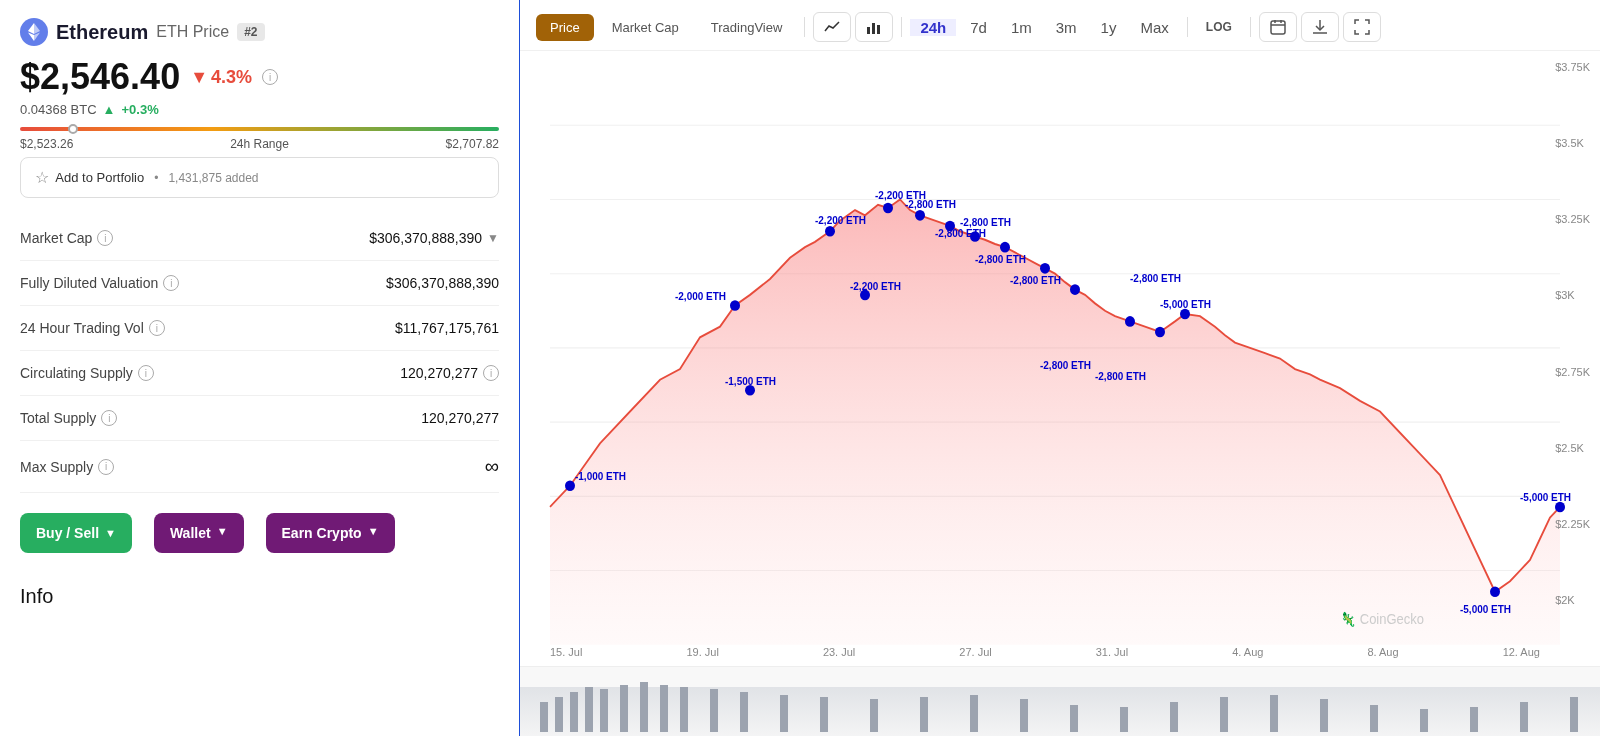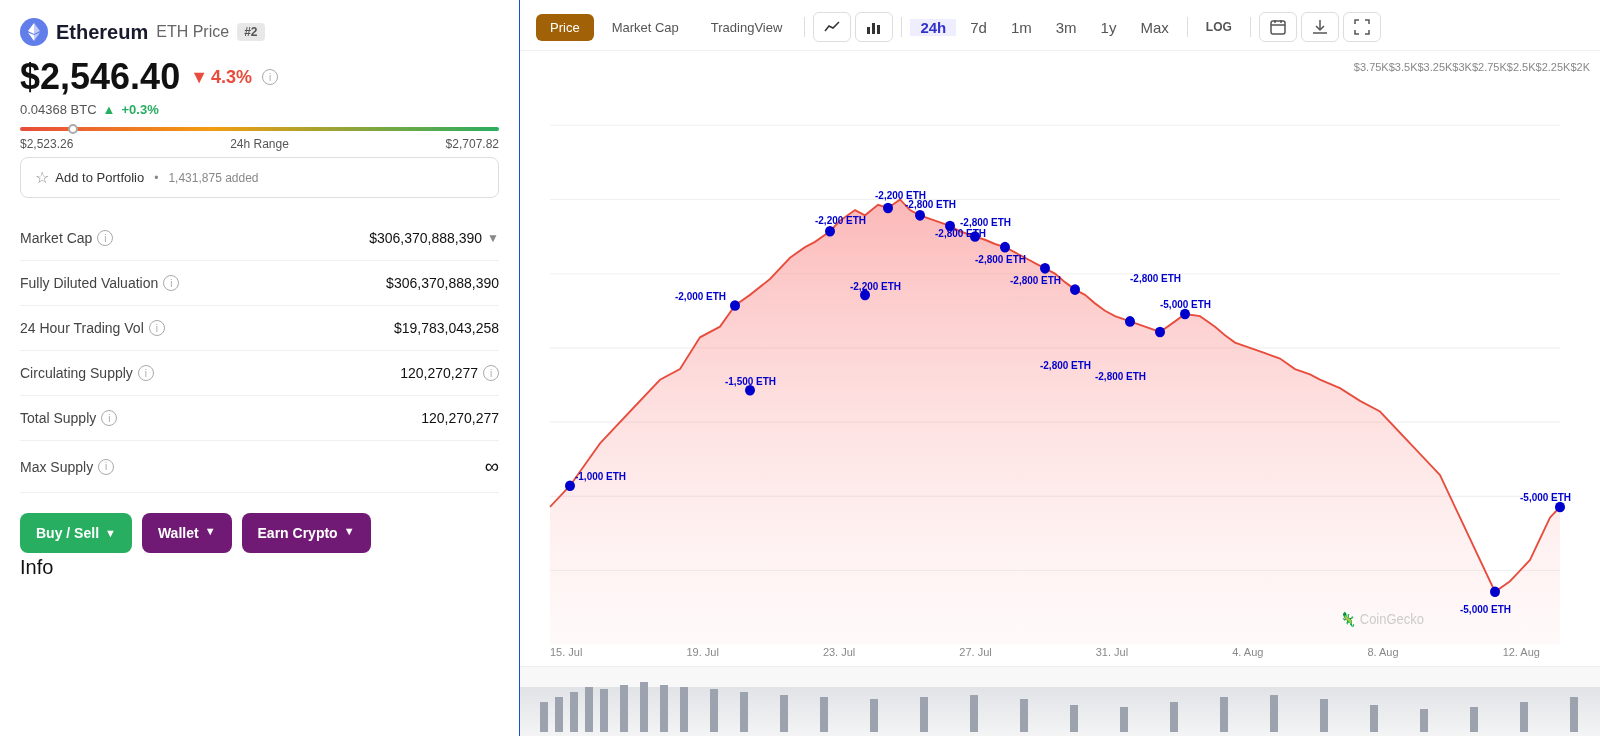--- a/index.html
+++ b/index.html
@@ -29,21 +29,21 @@
 
     .portfolio-btn { display: flex; align-items: center; gap: 6px; border: 1.5px solid #ddd; border-radius: 8px; padding: 10px 14px; font-size: 13px; color: #333; cursor: pointer; margin-bottom: 18px; background: #fff; width: 100%; }
     .portfolio-btn .star { font-size: 16px; color: #888; }
     .portfolio-btn .added { color: #888; font-size: 12px; margin-left: 4px; }
 
     .stat-row { display: flex; align-items: center; justify-content: space-between; padding: 14px 0; border-bottom: 1px solid #f0f0f0; }
     .stat-label { display: flex; align-items: center; gap: 5px; font-size: 14px; color: #444; }
     .stat-value { font-size: 14px; color: #111; font-weight: 500; display: flex; align-items: center; gap: 5px; }
     .stat-value .expand-icon { color: #888; font-size: 12px; cursor: pointer; }
 
-    .action-buttons { display: flex; gap: 10px; margin-top: 20px; margin-bottom: 3px; }
+    .action-buttons { display: flex; gap: 22px; margin-top: 20px; margin-bottom: 32px; }
     .btn-green { background: #27ae60; color: #fff; border: none; border-radius: 8px; padding: 12px 16px; font-size: 14px; font-weight: 600; cursor: pointer; display: flex; align-items: center; gap: 6px; }
     .btn-green-outline { background: #701a75; color: #fff; border: none; border-radius: 8px; padding: 12px 16px; font-size: 14px; font-weight: 600; cursor: pointer; display: flex; gap: 6px; }
     .btn-chevron { font-size: 11px; }
 
     .info-heading { font-size: 20px; font-weight: 400; color: #111; }
 
     
     .right-panel { flex: 1; display: flex; flex-direction: column; padding: 0; }
 
     .chart-tabs { display: flex; align-items: center; gap: 4px; padding: 12px 16px 8px; border-bottom: 1px solid #f0f0f0; flex-wrap: wrap; }
@@ -52,21 +52,21 @@
     .tab-divider { width: 1px; height: 20px; background: #ddd; margin: 0 4px; }
     .tab-icon-btn { padding: 6px 10px; border-radius: 6px; border: 1px solid #ddd; background: #fff; cursor: pointer; color: #555; font-size: 14px; display: flex; align-items: center; }
     .time-btn { padding: 0 10px; border-radius: 0; border: none; background: transparent; font-size: 15px; color: #555; cursor: pointer; font-weight: 500; }
     .time-btn.active { background: #eef; color: #3333cc; font-weight: 700; }
     .chart-util-btn { padding: 6px 10px; border-radius: 6px; border: none; background: transparent; font-size: 12px; color: #555; cursor: pointer; font-weight: 600; }
 
     .chart-area { flex: 1; position: relative; overflow: hidden; background: #fff; }
 
     .chart-svg { width: 100%; height: 100%; }
 
-    .y-axis-labels { position: absolute; right: 10px; top: 0; bottom: 50px; display: flex; justify-content: space-between; font-size: 11px; color: #888; pointer-events: none; padding: 10px 0; }
+    .y-axis-labels { position: absolute; right: 10px; top: 0; bottom: 50px; display: flex; flex-direction: column; justify-content: space-between; font-size: 11px; color: #888; pointer-events: none; padding: 10px 0; }
 
     .x-axis-labels { position: absolute; bottom: 4px; left: 30px; right: 60px; display: flex; justify-content: space-between; font-size: 11px; color: #888; }
 
     .mini-chart-area { height: 70px; background: #f8f8f8; border-top: 1px solid #eee; }
   </style>
 </head>
 <body>
 
 <div class="left-panel">
 
@@ -134,21 +134,21 @@
       <span class="info-circle">i</span>
     </span>
     <span class="stat-value">$306,370,888,390</span>
   </div>
 
   <div class="stat-row">
     <span class="stat-label">
       <span>24 Hour Trading Vol</span>
       <span class="info-circle">i</span>
     </span>
-    <span class="stat-value">$19,783,043,258</span>
+    <span class="stat-value">$11,767,175,761</span>
   </div>
 
   <div class="stat-row">
     <span class="stat-label">
       <span>Circulating Supply</span>
       <span class="info-circle">i</span>
     </span>
     <span class="stat-value">
       <span>120,270,277</span>
       <span class="info-circle">i</span>

